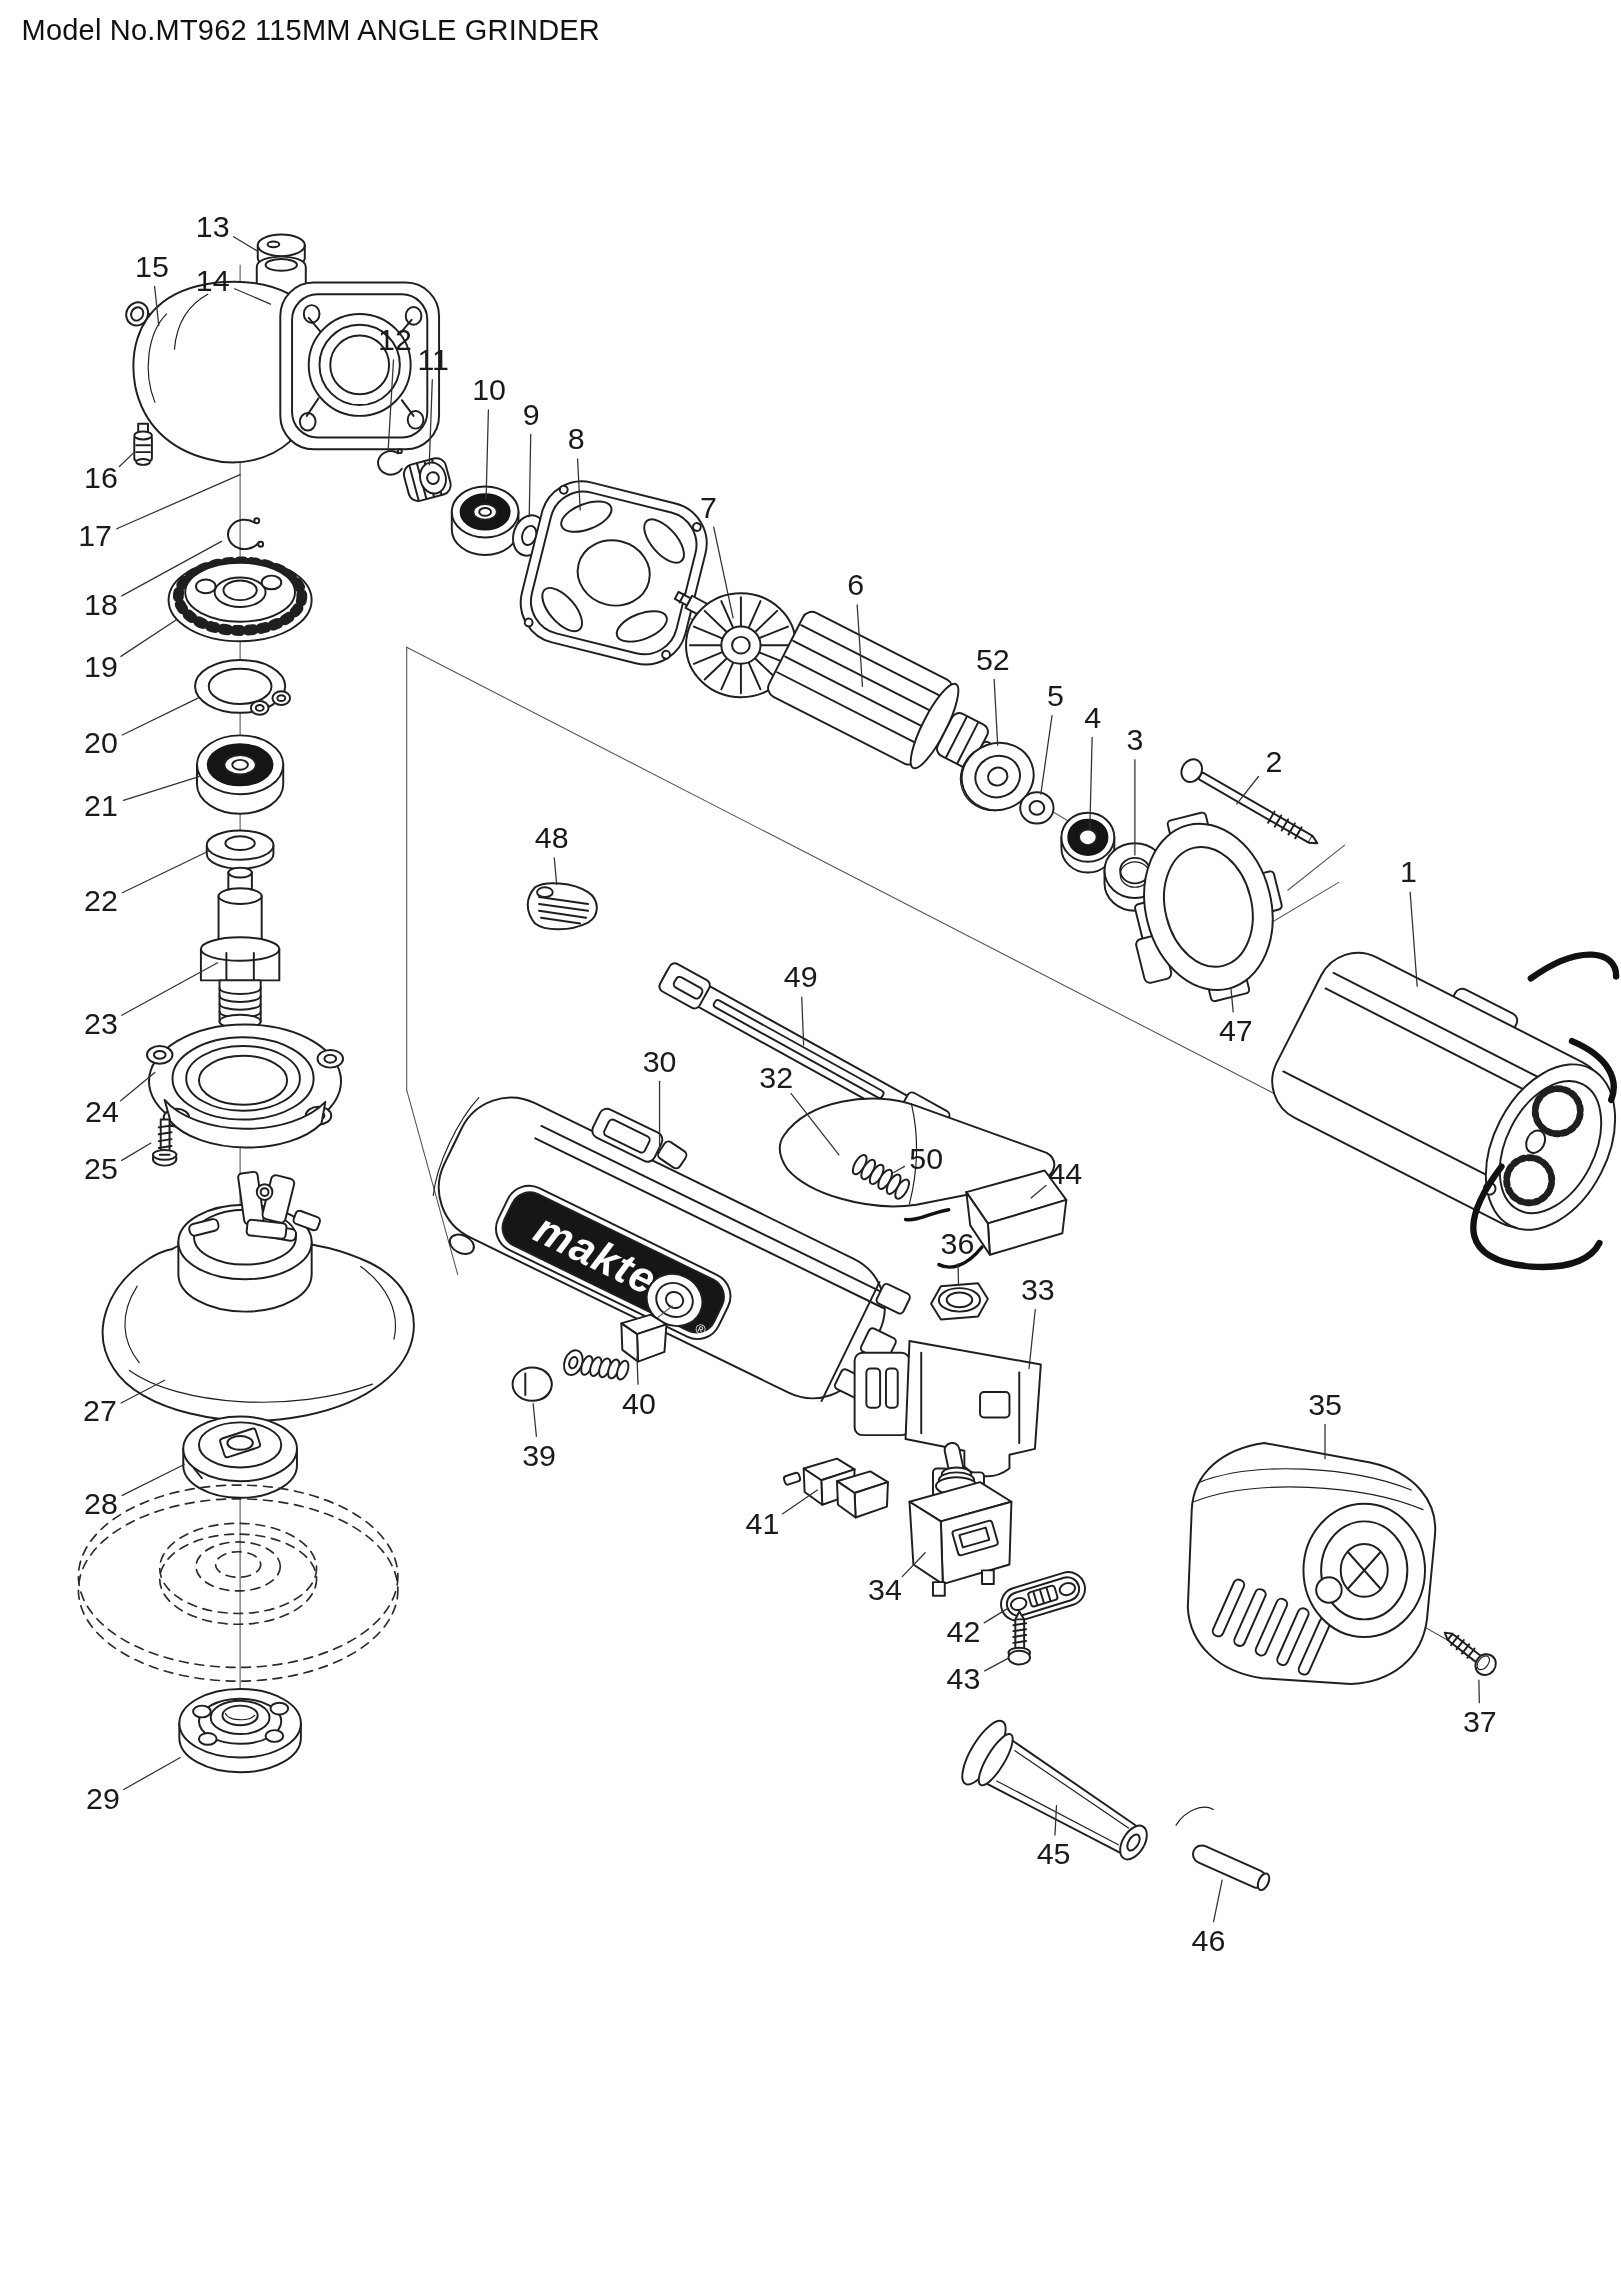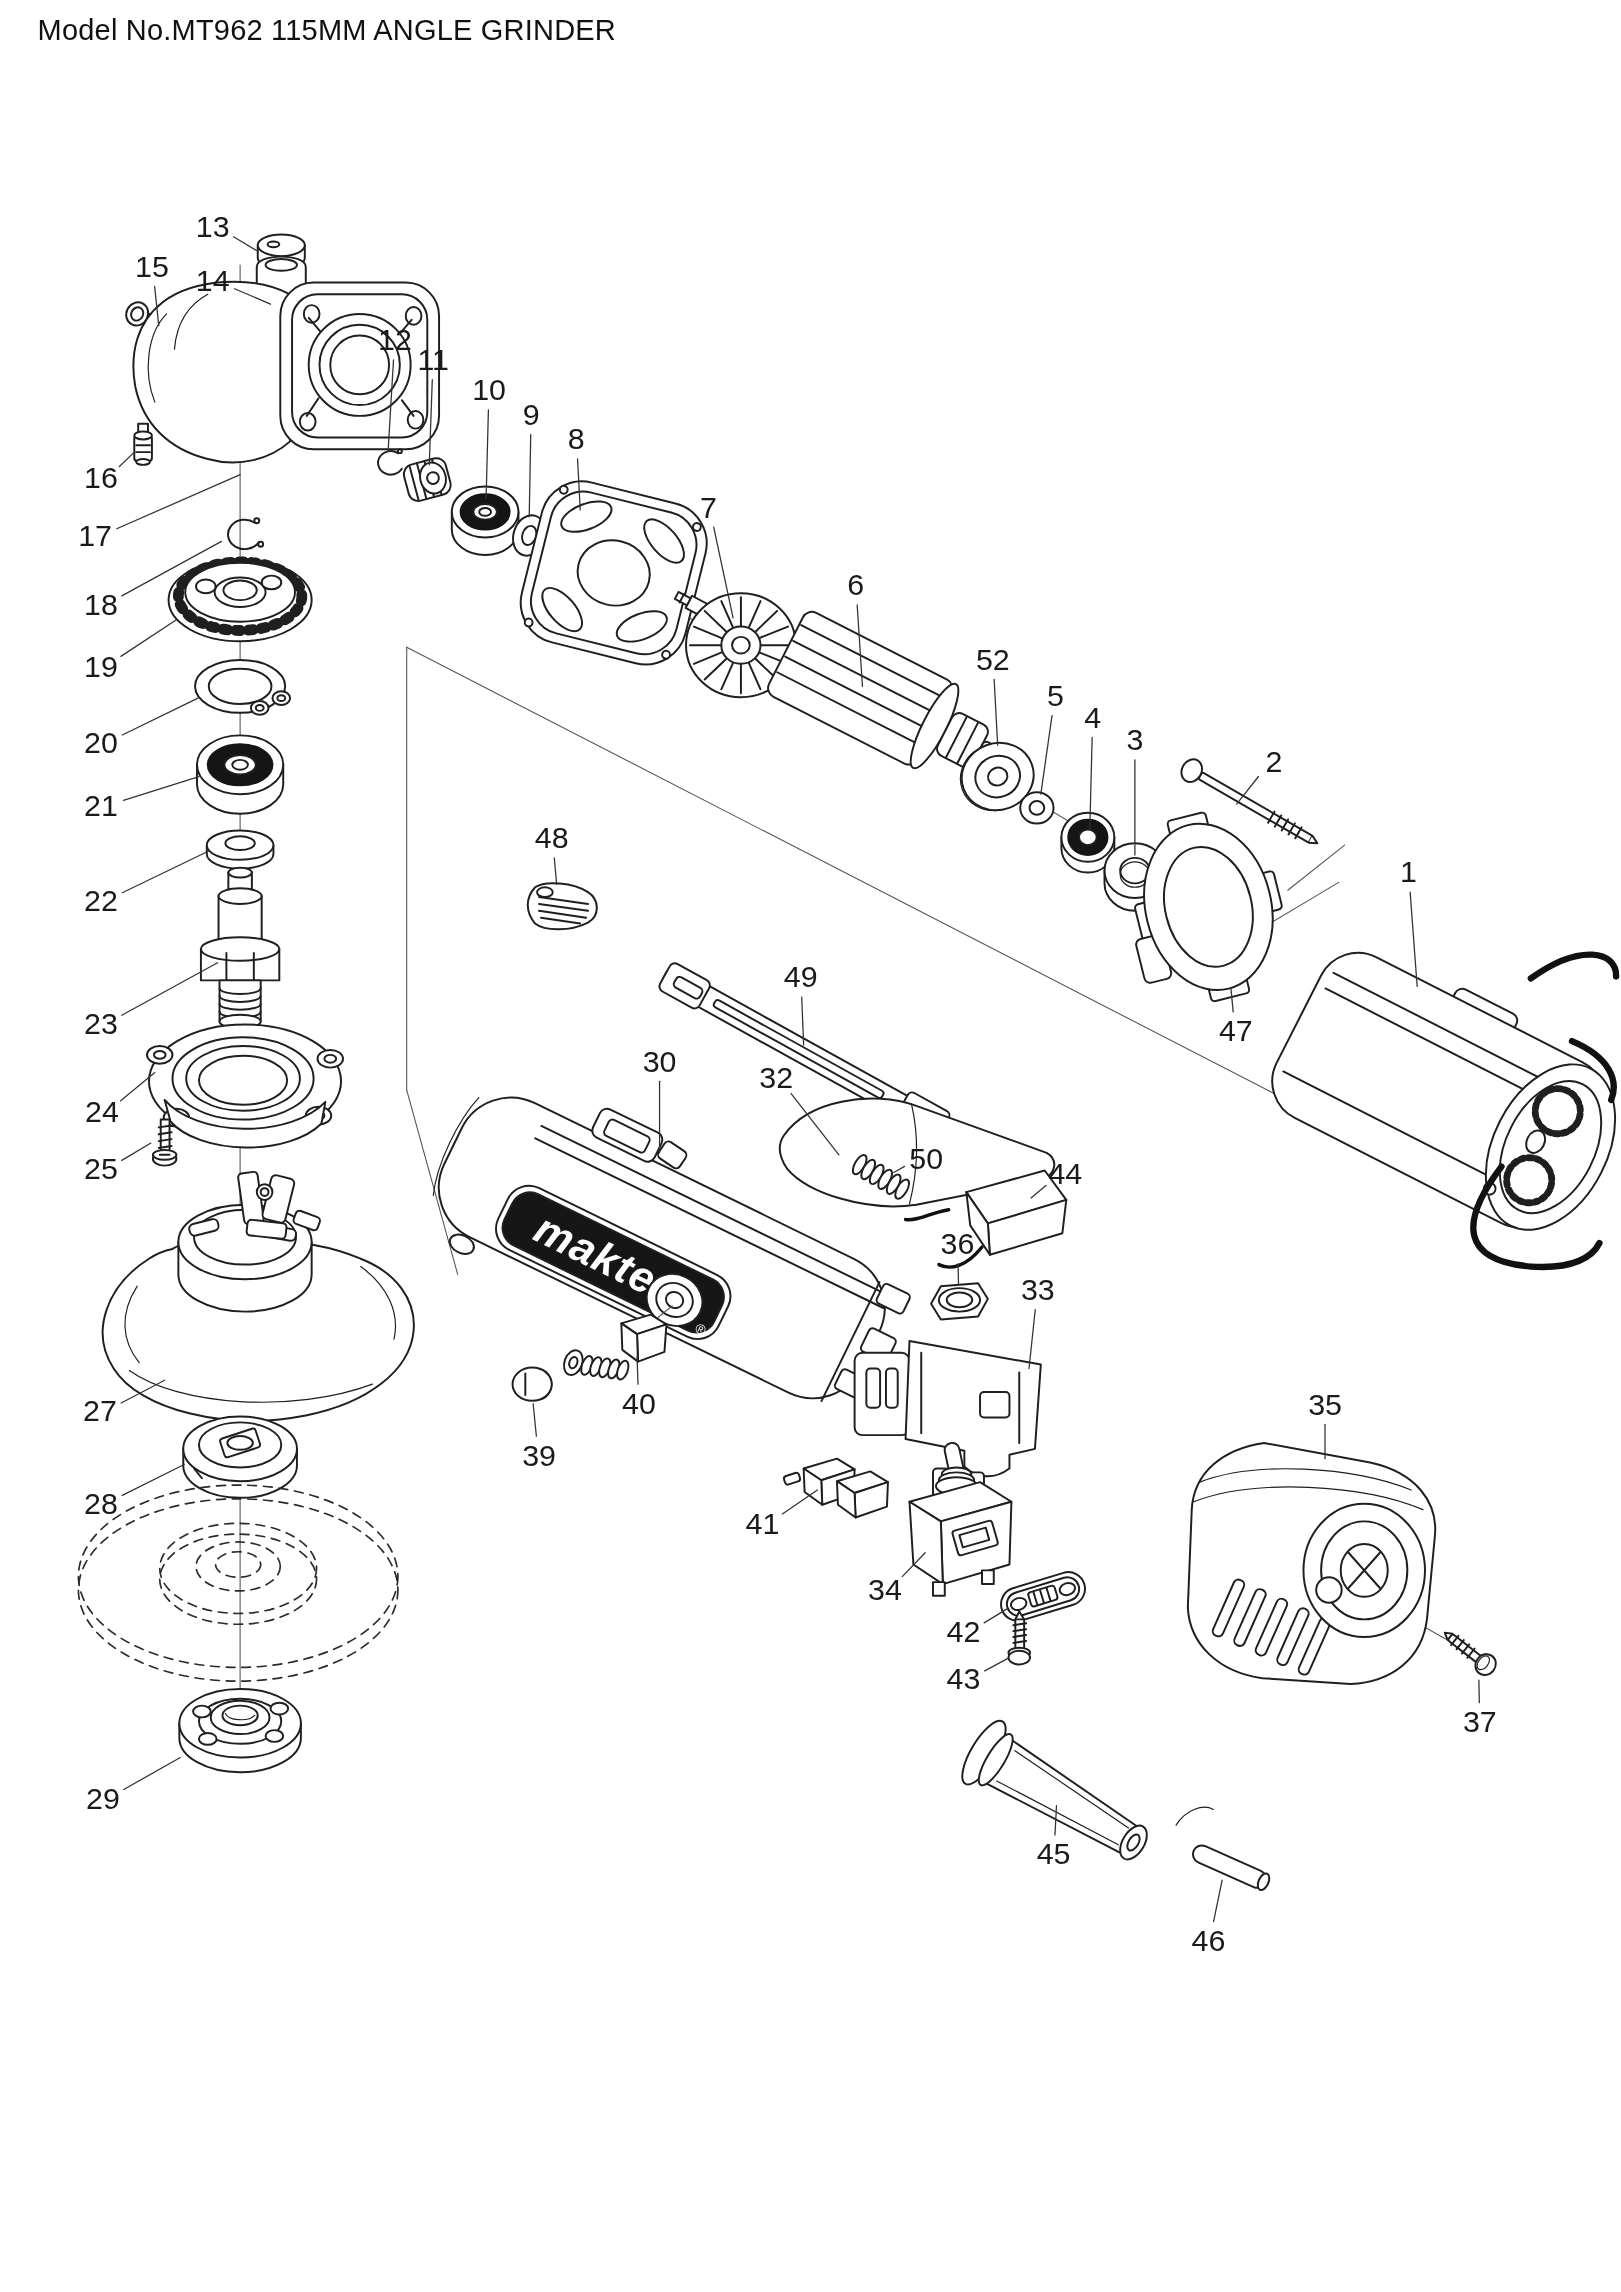--- a/index.html
+++ b/index.html
@@ -1,17 +1,17 @@
 <!DOCTYPE html>
 <html><head>
 <meta charset="utf-8">
 <style>
   html,body{margin:0;padding:0;background:#ffffff;}
   body{width:1621px;height:2293px;position:relative;font-family:"Liberation Sans",sans-serif;}
-  #page-title{position:absolute;left:21.6px;top:13.7px;font-size:29px;color:#111;letter-spacing:0.2px;white-space:nowrap;margin-left:16px;}
+  #page-title{position:absolute;left:21.6px;top:13.7px;font-size:29px;color:#111;letter-spacing:0.2px;white-space:nowrap;}
   #diagram{position:absolute;left:0;top:0;}
   #diagram path,#diagram rect,#diagram ellipse,#diagram circle,#diagram line,#diagram polyline{
     stroke:#1f1f1f;stroke-width:2;fill:none;stroke-linecap:round;stroke-linejoin:round;}
   #diagram .f{fill:#ffffff;}
   #diagram .k{fill:#151515;stroke:#151515;}
   #diagram .band{fill:#161616;stroke:#1f1f1f;}
   #diagram .thin{stroke-width:1.2;}
   #diagram .phantom{stroke:#555;stroke-width:1.1;}
   #diagram .axis{stroke:#555;stroke-width:1.1;}
   #diagram .dash{stroke:#2a2a2a;stroke-width:1.7;stroke-dasharray:9 7;}

